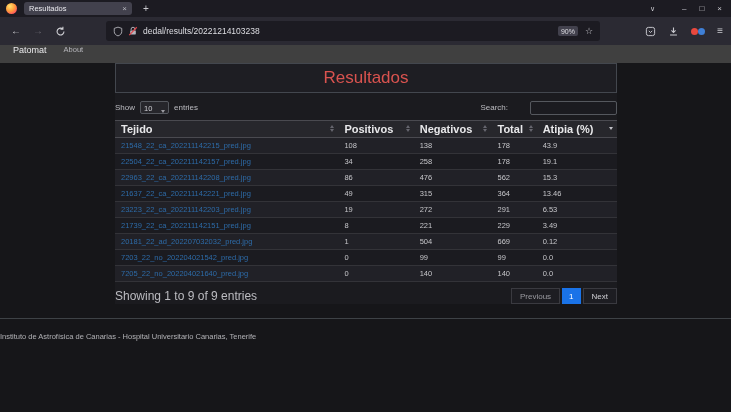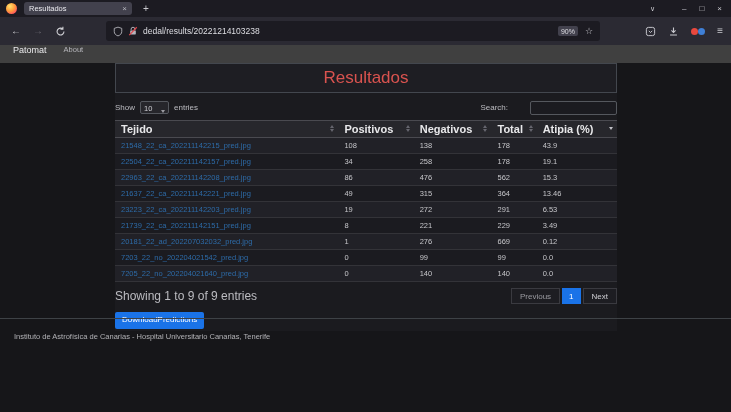--- a/index.html
+++ b/index.html
@@ -62,21 +62,21 @@
   .sort.active .tri-down{border-top-color:#c2c2c8;}
   .inforow{margin-top:6px;display:flex;justify-content:space-between;align-items:center;}
   .info{font-size:12px;color:#bcbcc1;}
   .pager{display:flex;align-items:center;}
   .pgbtn{font-size:8px;padding:2.5px 8px;color:#9a9aa0;border:1px solid #3a3a40;background:#1d1d22;border-radius:0;}
   .pgbtn.cur{background:#1a73e8;color:#fff;border:1px solid #1a73e8;margin:0 2px;padding:2.5px 6px;}
   .pgbtn.next{color:#cfcfd4;}
   .btnrow{margin-top:4px;padding-bottom:2px;}
   .dlbtn{background:#1a73e8;color:#fff;border:none;border-radius:2px;font-size:8px;padding:4px 7px;font-family:inherit;line-height:1.1;}
   .pagehr{position:absolute;top:273px;left:0;width:731px;border-top:1px solid #3e4246;}
-  .sitefooter{position:absolute;top:287px;left:14px;font-size:7.5px;color:#b2b2b6;}
+  .sitefooter{position:absolute;top:287px;left:0;font-size:7.5px;color:#b2b2b6;}
 </style>
 </head>
 <body>
 
 <div class="titlebar">
   <span class="fx"></span>
   <div class="tab">
     <span class="tabttl">Resultados</span>
     <span class="tabx">×</span>
   </div>
@@ -245,21 +245,21 @@
         <tr>
           <td><a href="#">21739_22_ca_202211142151_pred.jpg</a></td>
           <td>8</td>
           <td>221</td>
           <td>229</td>
           <td>3.49</td>
         </tr>
         <tr>
           <td><a href="#">20181_22_ad_202207032032_pred.jpg</a></td>
           <td>1</td>
-          <td>276</td>
+          <td>504</td>
           <td>669</td>
           <td>0.12</td>
         </tr>
         <tr>
           <td><a href="#">7203_22_no_202204021542_pred.jpg</a></td>
           <td>0</td>
           <td>99</td>
           <td>99</td>
           <td>0.0</td>
         </tr>
@@ -275,20 +275,17 @@
 
     <div class="inforow">
       <span class="info">Showing 1 to 9 of 9 entries</span>
       <div class="pager">
         <span class="pgbtn prev">Previous</span>
         <span class="pgbtn cur">1</span>
         <span class="pgbtn next">Next</span>
       </div>
     </div>
 
-    <div class="btnrow">
-      <button class="dlbtn">DownloadPredictions</button>
-    </div>
   </div>
 
   <div class="pagehr"></div>
   <div class="sitefooter">Instituto de Astrofísica de Canarias - Hospital Universitario Canarias, Tenerife</div>
 </div>
 
 </body></html>

